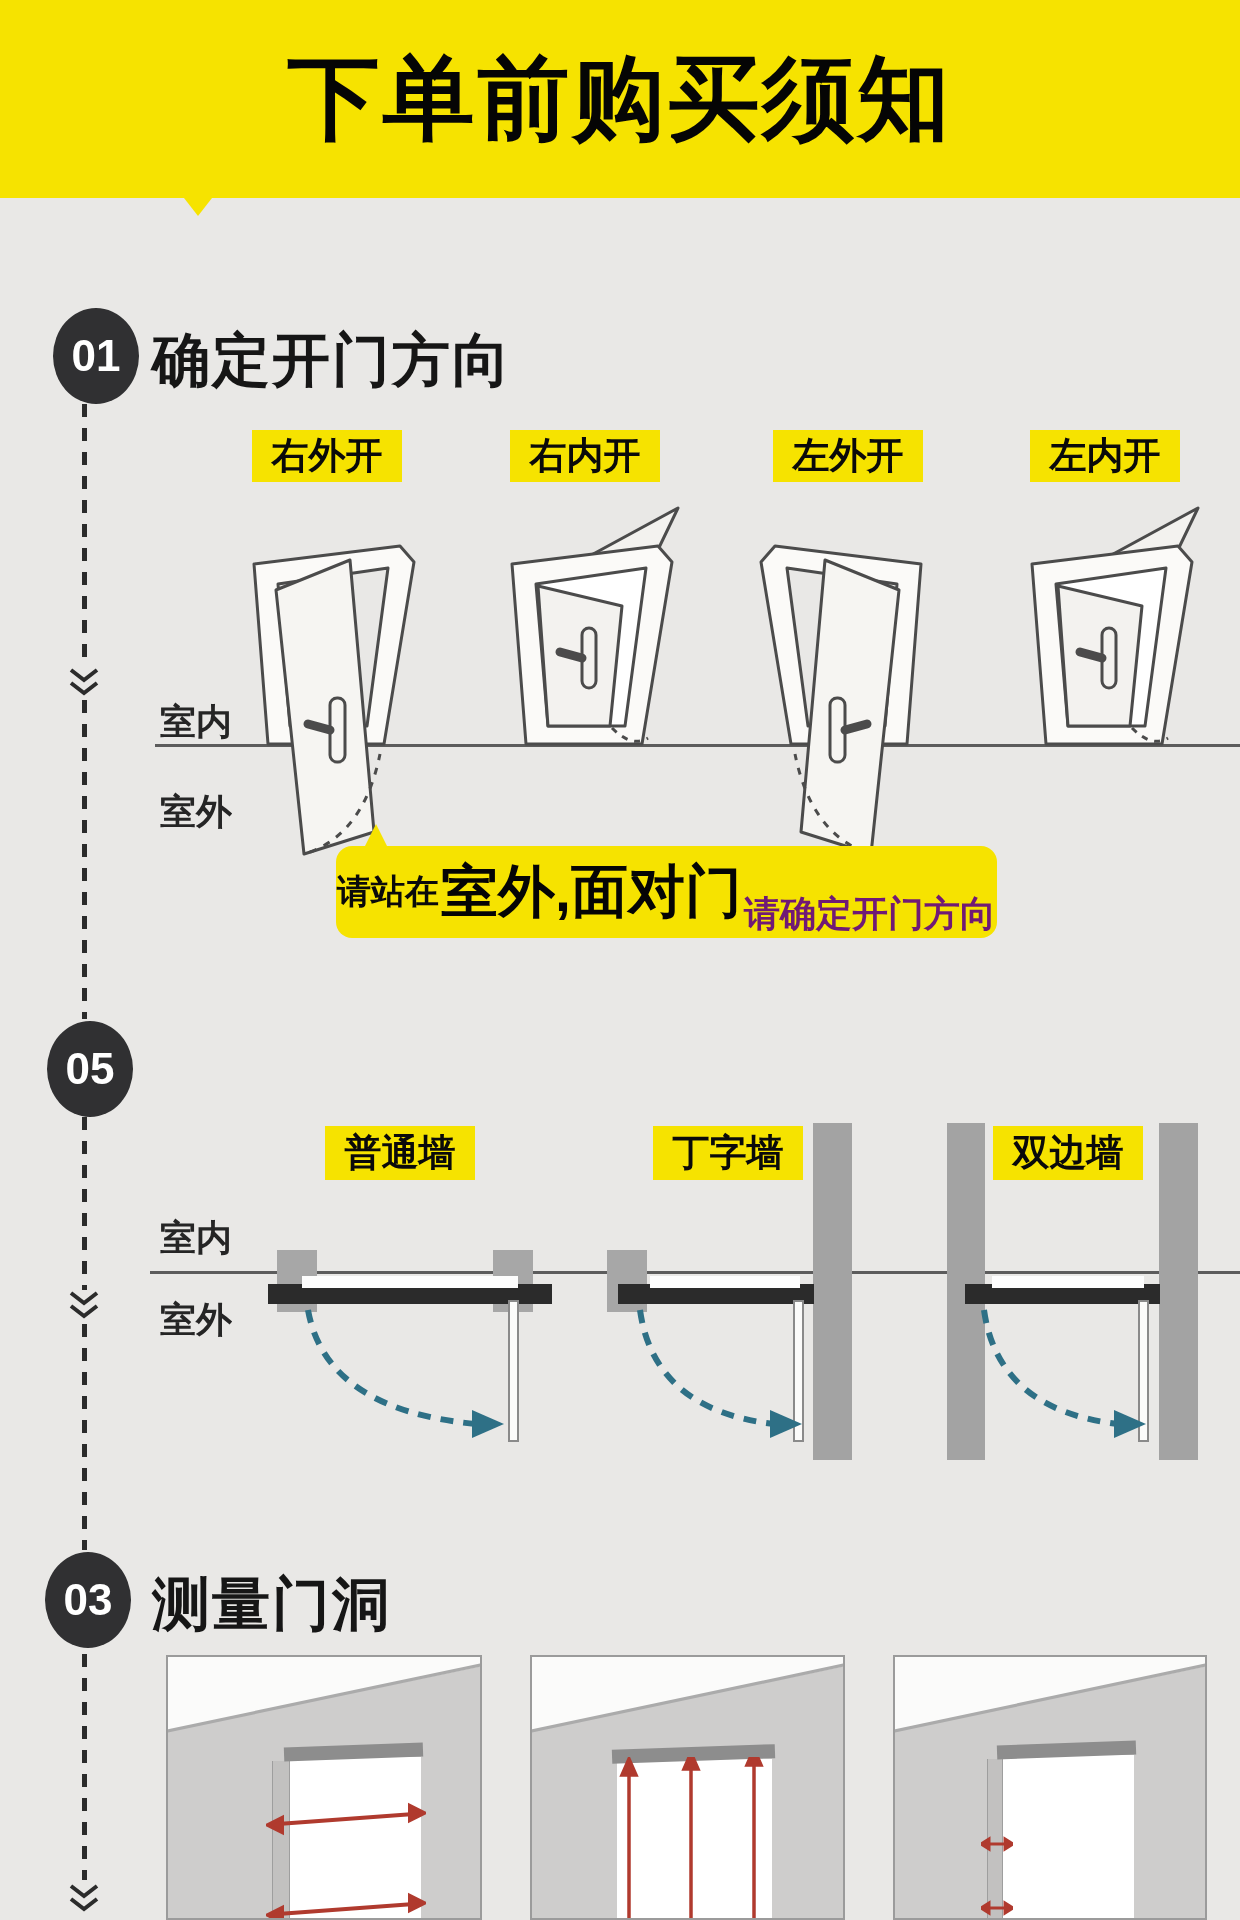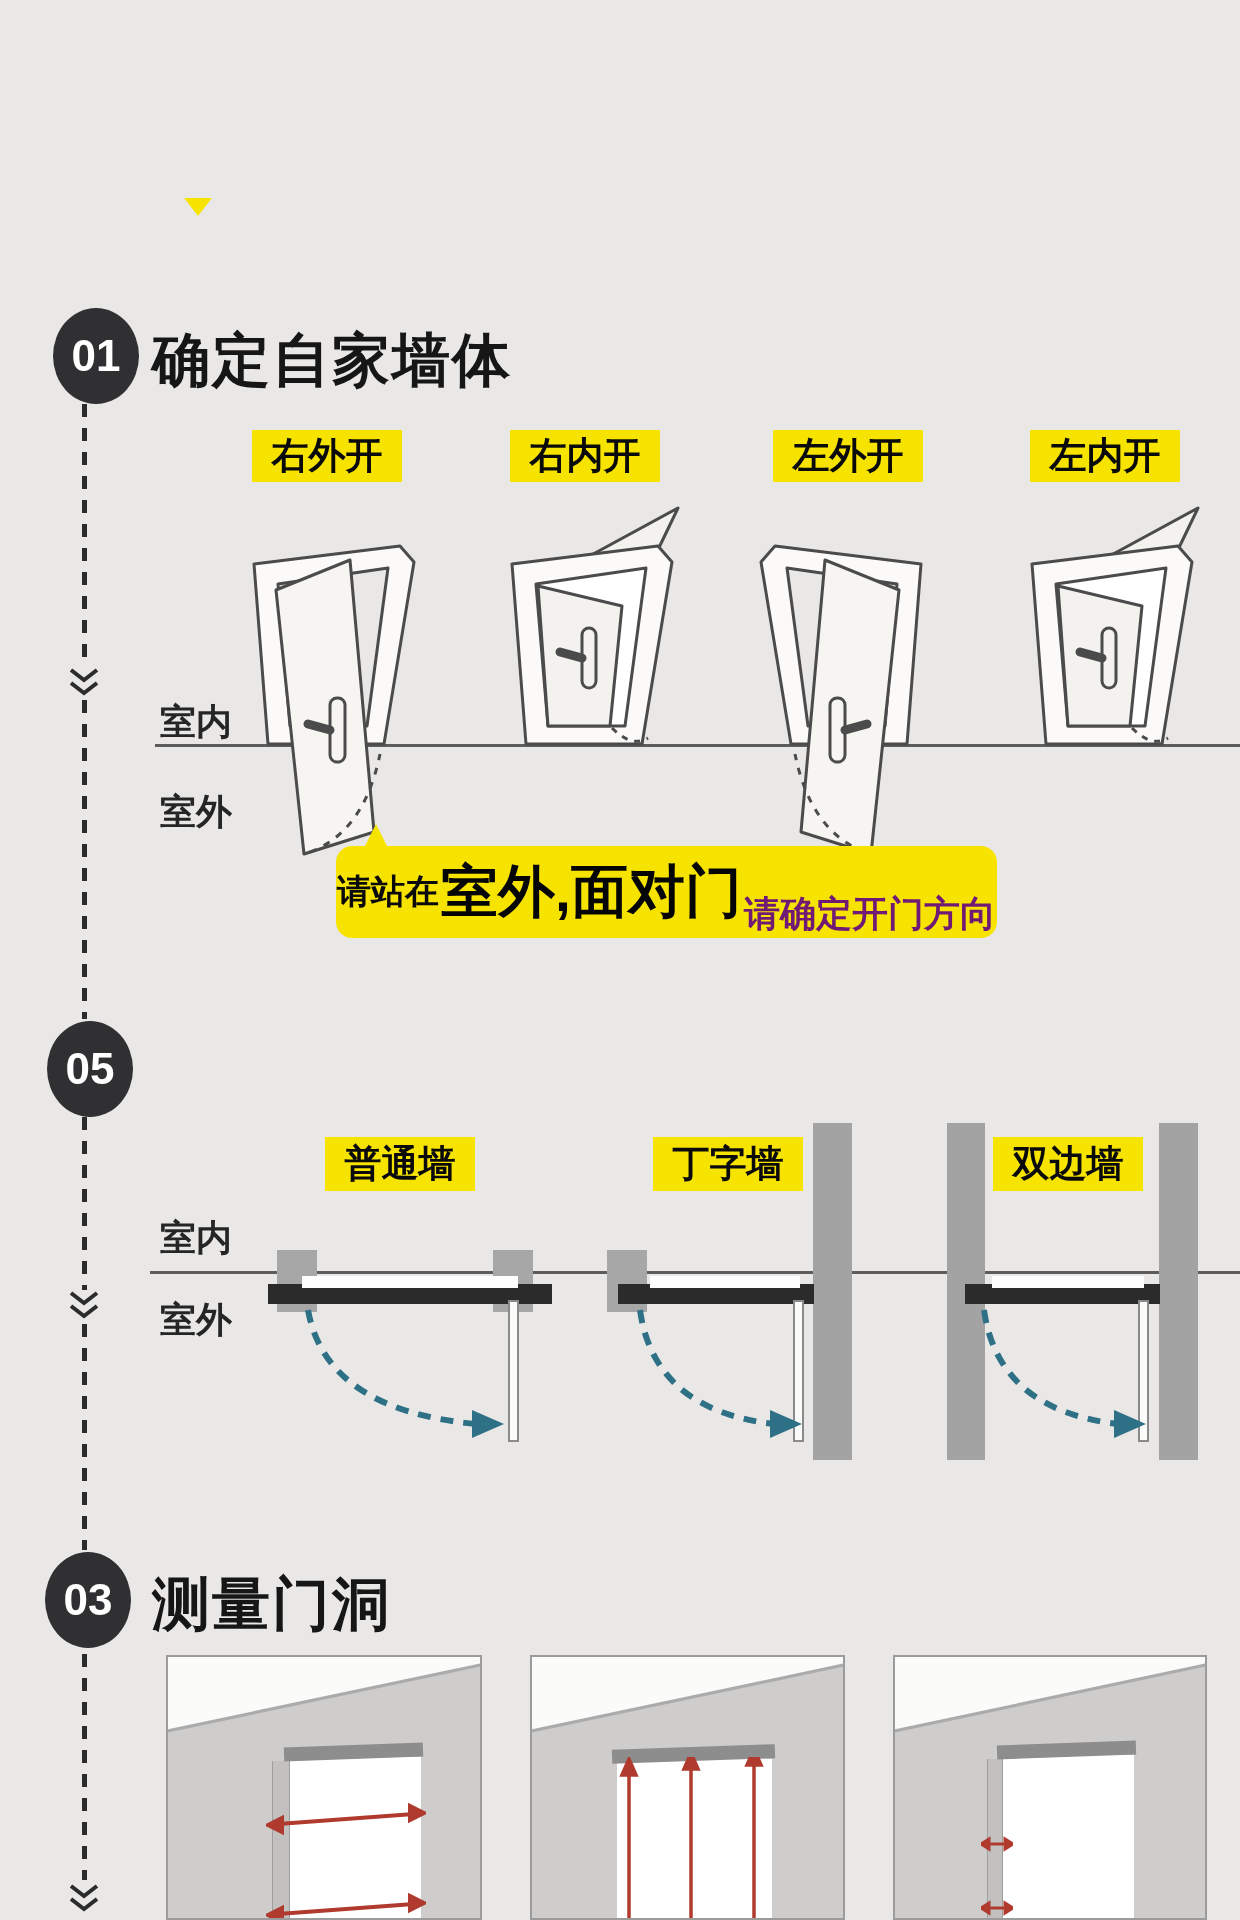--- a/index.html
+++ b/index.html
@@ -28,21 +28,21 @@
   
   .badge{position:absolute;width:86px;height:96px;background:var(--badge);border-radius:50%;
          display:flex;align-items:center;justify-content:center;color:#fff;
          font-size:44px;font-weight:700;}
   .step-title{position:absolute;left:152px;font-size:58px;font-weight:900;color:var(--ink);letter-spacing:2px;}
 
   
   .pill{position:absolute;top:430px;width:150px;height:52px;background:var(--yellow);
         border-radius:0;display:flex;align-items:center;justify-content:center;
         font-size:37px;font-weight:800;color:#0a0a0a;}
-  .pill.w2{top:1126px;height:54px;margin-top:11px;}
+  .pill.w2{top:1126px;height:54px;}
 
   
   .room{position:absolute;font-size:36px;font-weight:800;color:#252525;}
   .gline{position:absolute;height:3px;background:#5c5c5c;}
 
   
   .door{position:absolute;top:498px;width:230px;height:362px;}
   .door.mirror svg{transform:scaleX(-1);}
 
   
@@ -71,20 +71,23 @@
             border-bottom:24px solid var(--yellow);}
   .note-pre{font-size:34px;font-weight:600;color:#0a0a0a;}
   .note-em{font-size:57px;font-weight:900;color:#050505;letter-spacing:0;text-align:center;}
   .note-suf{font-size:36px;font-weight:800;color:#701a75;margin-top:44px;}
 </style>
 </head>
 <body>
 
 <div class="page">
 
+  <div class="header">
+    <div class="header-title">下单前购买须知</div>
+  </div>
   <div class="header-tri"></div>
 
   <div class="tl-seg" style="top:404px;height:264px;"></div>
   <div class="tl-seg" style="top:700px;height:319px;"></div>
   <div class="tl-seg" style="top:1117px;height:173px;"></div>
   <div class="tl-seg" style="top:1324px;height:226px;"></div>
   <div class="tl-seg" style="top:1654px;height:226px;"></div>
 
   <div class="chev" style="top:668px;">
     <svg width="40" height="30" viewBox="0 0 40 30">
@@ -123,21 +126,21 @@
         <rect x="112" y="130" width="14" height="60" rx="7" fill="#f3f2ef"></rect>
         <path d="M90,154 L112,160" stroke-width="9" stroke-linecap="round"></path>
         <path d="M142,230 Q162,250 178,240" fill="none" stroke-dasharray="6 7"></path>
       </g>
     </defs>
   </svg>
 
   <div class="badge" style="left:53px;top:308px;text-align:center;">
     <span>01</span>
   </div>
-  <div class="step-title" style="top:322px;">确定自家墙体</div>
+  <div class="step-title" style="top:322px;">确定开门方向</div>
 
   <div class="pill" style="left:252px;">右外开</div>
   <div class="pill" style="left:510px;">右内开</div>
   <div class="pill" style="left:773px;">左外开</div>
   <div class="pill" style="left:1030px;">左内开</div>
 
   <div class="room" style="left:160px;top:698px;">室内</div>
   <div class="gline" style="left:155px;top:744px;width:1085px;"></div>
   <div class="room" style="left:160px;top:788px;">室外</div>
 

